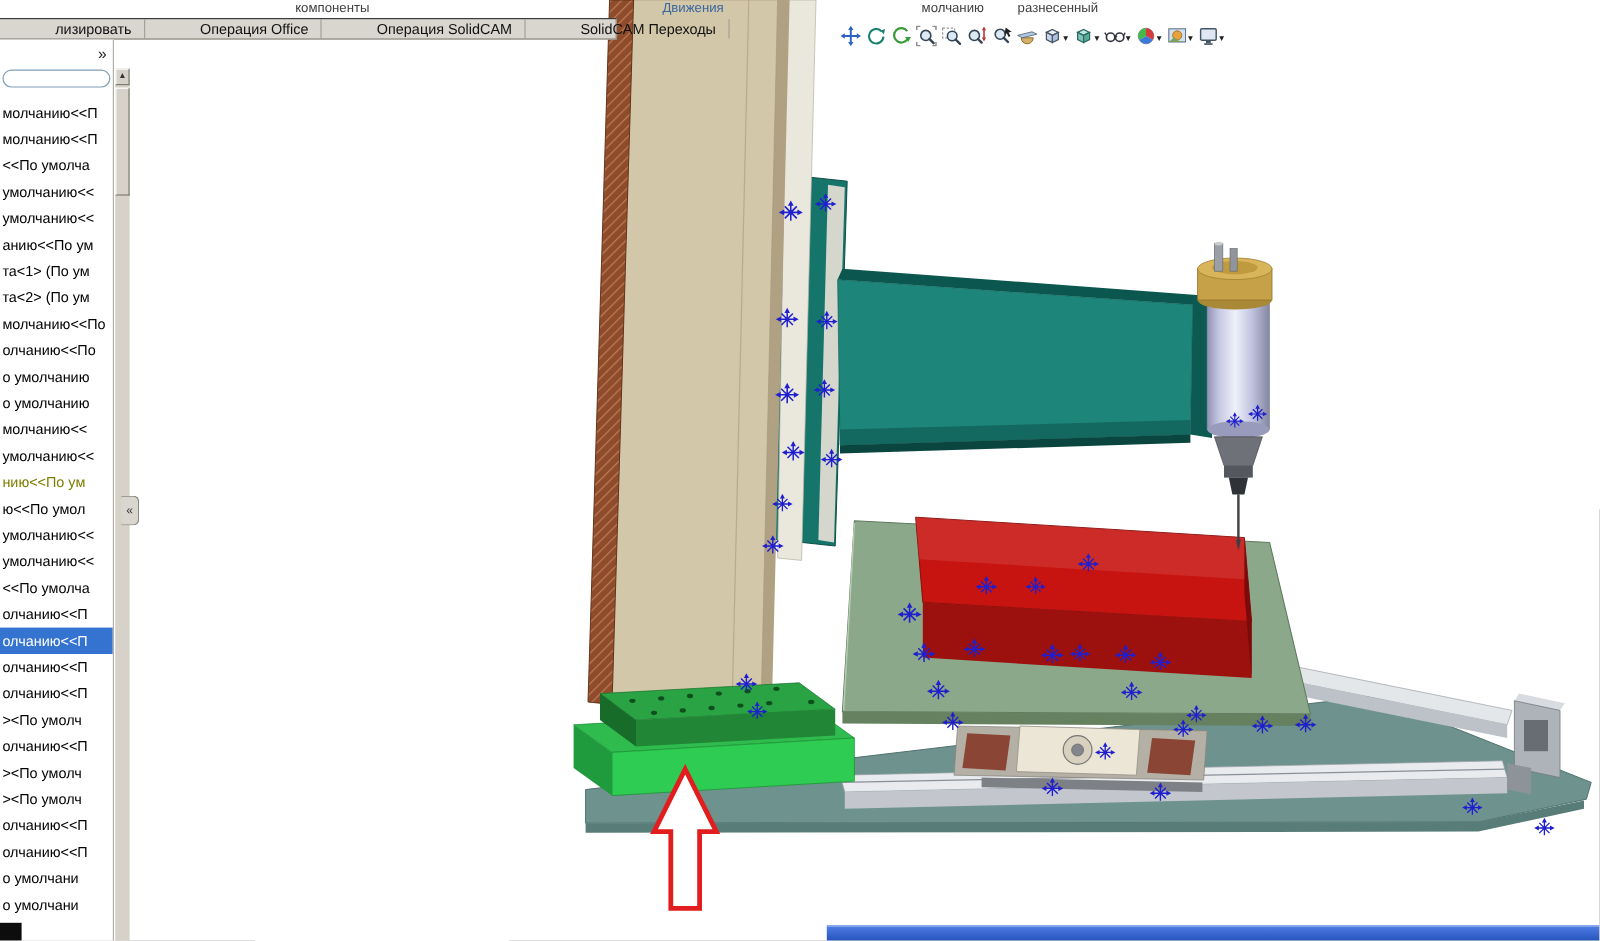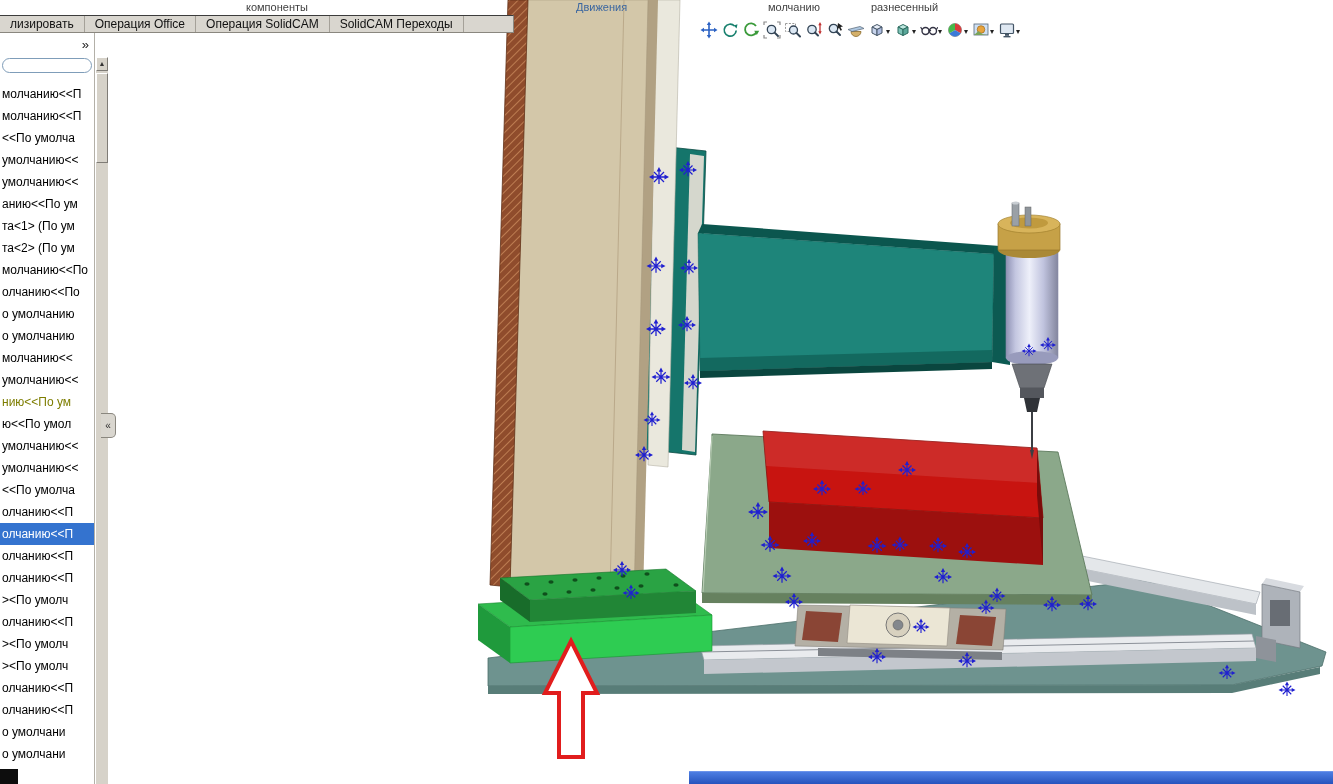--- a/index.html
+++ b/index.html
@@ -11,21 +11,21 @@
   
   .top-fragments{ position:absolute; left:0; top:0; width:100%; height:15px; z-index:6; }
   .frag{ position:absolute; top:1px; font-size:11px; color:#3f3f3f; white-space:nowrap; }
   .frag.accent{ color:#3a66a0; }
 
   
   .tabbar{ position:absolute; left:0; top:15px; width:514px; height:18px; background:#d9d6cf;
            border-top:1px solid #3c3c3c; border-bottom:1px solid #8a877f; border-right:1px solid #8a877f;
            display:flex; align-items:stretch; z-index:6; }
   .tab{ font-size:12px; color:#111; padding:0 10px; border-right:1px solid #a5a199;
-        display:flex; align-items:center; white-space:nowrap; cursor:default; }
+        display:flex; align-items:center; white-space:nowrap; cursor:default;margin-left:36px; }
 
   
   .toolbar{ position:absolute; left:698px; top:19px; height:22px; display:flex; align-items:center; z-index:5; }
   .tb-icon{ width:21px; height:21px; display:inline-flex; align-items:center; justify-content:center; }
   .tb-icon svg{ display:block; }
   .tb-caret{ font-size:8px; color:#222; margin:4px 2px 0 -1px; line-height:8px; }
 
   
   .left-panel{ position:absolute; left:0; top:33px; width:95px; bottom:0; background:#fff; z-index:7;
                border-right:1px solid #b3b0a8; overflow:hidden; }
@@ -297,23 +297,23 @@
         <use href="#mate" transform="translate(1048,345) scale(0.8)"></use>
         <use href="#mate" transform="translate(1029,351) scale(0.75)"></use>
         <use href="#mate" transform="translate(900,545) scale(0.85)"></use>
       </g>
 
     <path d="M571,641 L597,693 L583,693 L583,757 L559,757 L559,693 L545,693 Z" fill="#ffffff" stroke="#e11d1d" stroke-width="4" stroke-linejoin="miter"></path>
   </svg>
 
   <div class="top-fragments">
     <span class="frag" style="left:246px">компоненты</span>
-    <span class="frag accent" style="left:576px">Движения</span>
+    <span class="frag accent" style="left:552px">Движения</span>
     <span class="frag" style="left:768px">молчанию</span>
-    <span class="frag" style="left:871px">разнесенный</span>
+    <span class="frag" style="left:848px">разнесенный</span>
   </div>
 
   <div class="tabbar">
     <div class="tab">лизировать</div>
     <div class="tab">Операция Office</div>
     <div class="tab">Операция SolidCAM</div>
     <div class="tab">SolidCAM Переходы</div>
   </div>
 
   <div class="toolbar">

